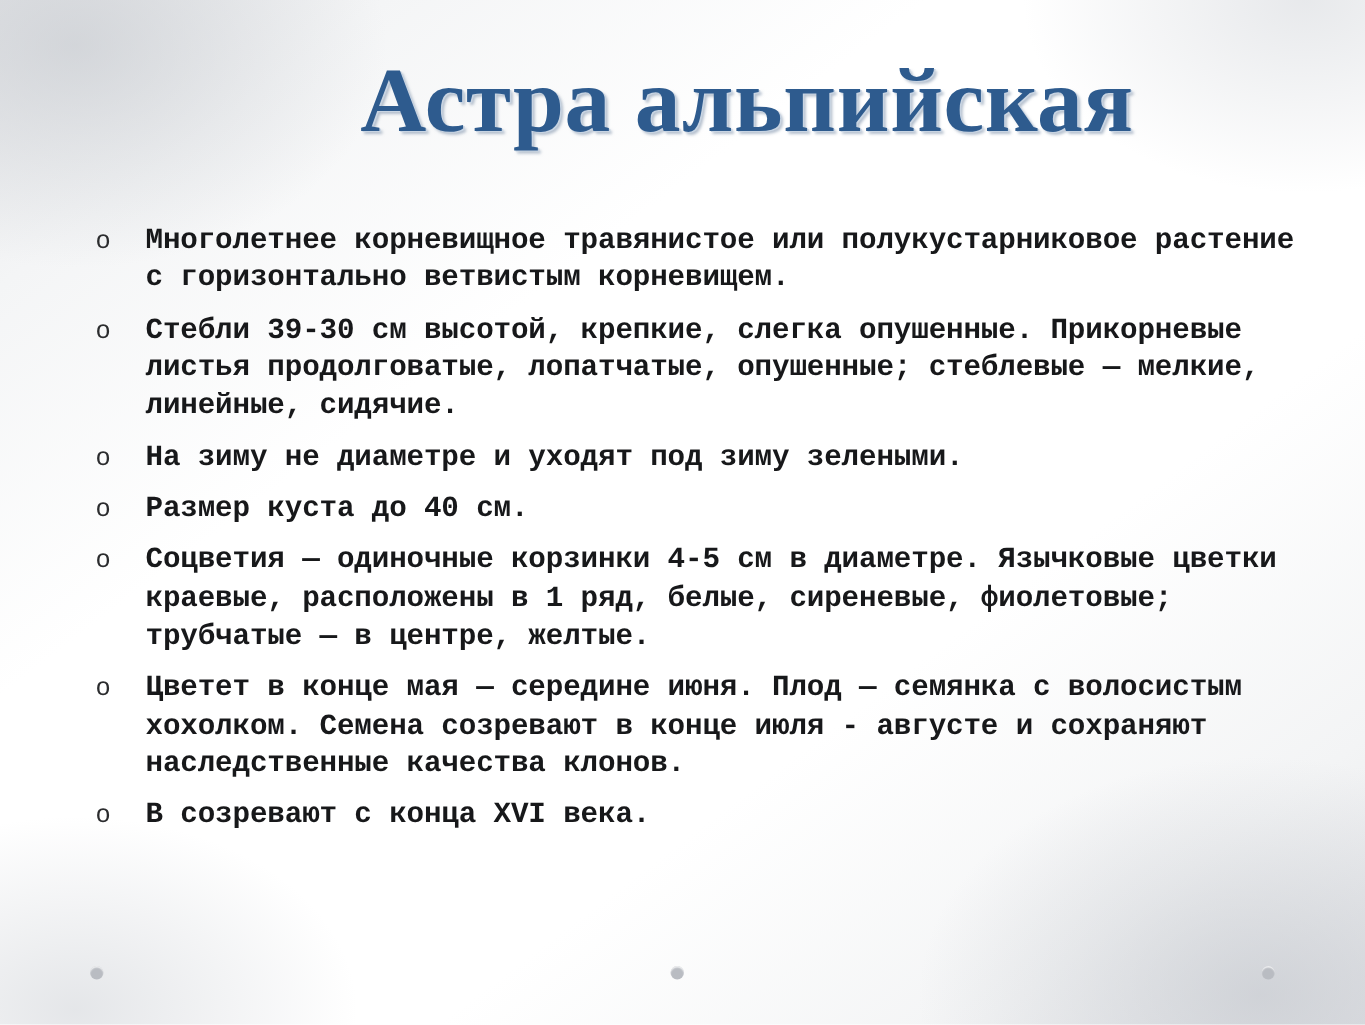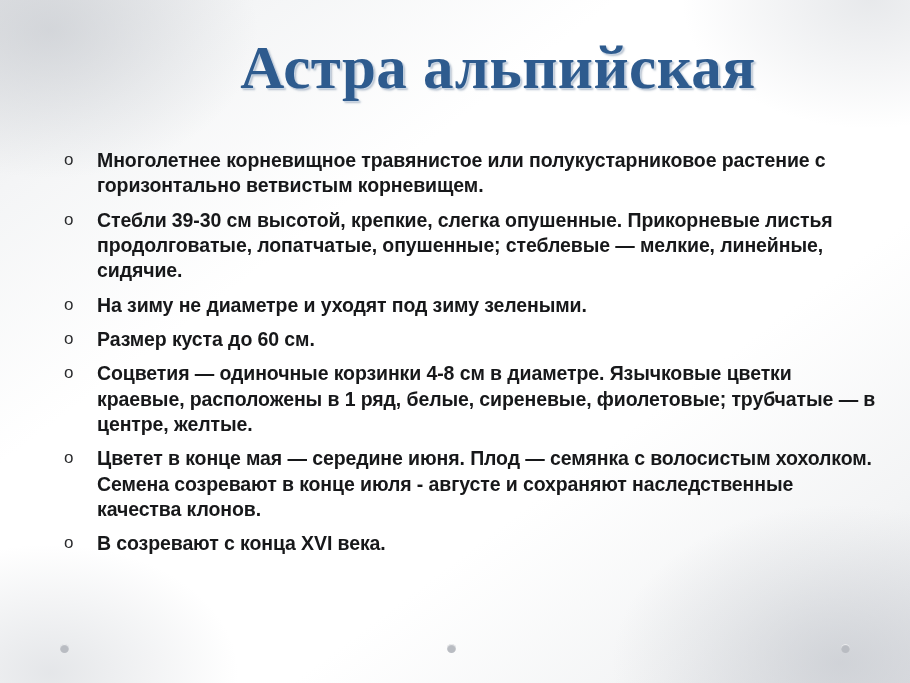--- a/index.html
+++ b/index.html
@@ -96,20 +96,21 @@
   ul.bullets > li .marker {
     position: absolute;
     left: 12px;
     top: 1px;
     font-size: 17px;
     font-weight: normal;
     color: #2b2c2e;
   }
   .li-text {
     display: block;
+    font-family: Liberation Mono, monospace;
   }
 
   .dot {
     position: absolute;
     width: 9px;
     height: 9px;
     border-radius: 50%;
     background: #b9bcc2;
     box-shadow: inset 0 1px 1px rgba(255,255,255,0.8);
   }
@@ -138,25 +139,25 @@
       <li>
         <span class="marker">o</span>
         <span class="li-text">Стебли 39-30 см высотой, крепкие, слегка опушенные. Прикорневые листья продолговатые, лопатчатые, опушенные; стеблевые — мелкие, линейные, сидячие.</span>
       </li>
       <li>
         <span class="marker">o</span>
         <span class="li-text">На зиму не диаметре и уходят под зиму зелеными.</span>
       </li>
       <li>
         <span class="marker">o</span>
-        <span class="li-text">Размер куста до 60 см.</span>
+        <span class="li-text">Размер куста до 40 см.</span>
       </li>
       <li>
         <span class="marker">o</span>
-        <span class="li-text">Соцветия — одиночные корзинки 4-8 см в диаметре. Язычковые цветки краевые, расположены в 1 ряд, белые, сиреневые, фиолетовые; трубчатые — в центре, желтые.</span>
+        <span class="li-text">Соцветия — одиночные корзинки 4-5 см в диаметре. Язычковые цветки краевые, расположены в 1 ряд, белые, сиреневые, фиолетовые; трубчатые — в центре, желтые.</span>
       </li>
       <li>
         <span class="marker">o</span>
         <span class="li-text">Цветет в конце мая — середине июня. Плод — семянка с волосистым хохолком. Семена созревают в конце июля - августе и сохраняют наследственные качества клонов.</span>
       </li>
       <li>
         <span class="marker">o</span>
         <span class="li-text"> В созревают с конца XVI века.</span>
       </li>
     </ul>

